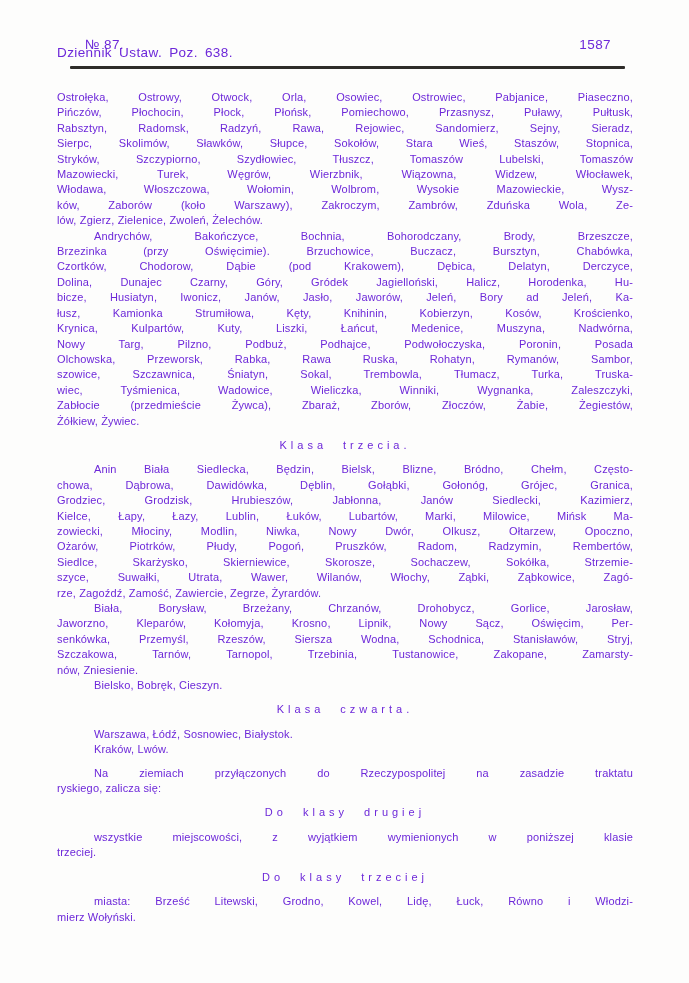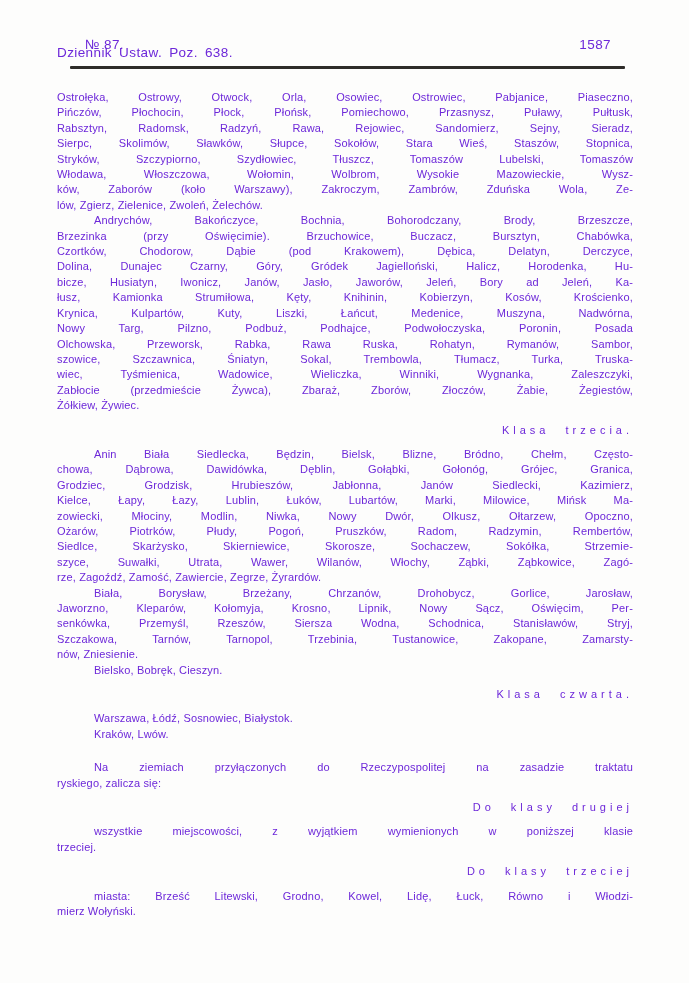--- a/index.html
+++ b/index.html
@@ -36,26 +36,26 @@
     top:90px;left:57px;width:576px;
     font-size:11px;
     line-height:15.4px;
     letter-spacing:0.15px;
   }
   .paragraph{margin:0;}
   .line{text-align:left;}
   .line.just{text-align:justify;text-align-last:justify;}
   .line.indent{text-indent:37px;}
   .heading{
-    text-align:right;
+    text-align:center;
     letter-spacing:4px;
     word-spacing:9px;
     margin:9px 0 9px 0;
   }
-  [data-block-id="traktat-intro"]{margin-top:18px;}
+  [data-block-id="traktat-intro"]{margin-top:8px;}
 </style>
 </head>
 <body>
 
 <div class="page">
 
   <div class="masthead">
     <span class="issue">№ 87.</span>
     <span class="title">Dziennik Ustaw. Poz. 638.</span>
     <span class="pagenum">1587</span>
@@ -63,20 +63,21 @@
 
   <div class="rule"></div>
 
   <div class="content">
       <div class="paragraph" data-block-id="klasa-druga-kongresowka">
         <div class="line just">Ostrołęka, Ostrowy, Otwock, Orla, Osowiec, Ostrowiec, Pabjanice, Piaseczno,</div>
         <div class="line just">Pińczów, Płochocin, Płock, Płońsk, Pomiechowo, Przasnysz, Puławy, Pułtusk,</div>
         <div class="line just">Rabsztyn, Radomsk, Radzyń, Rawa, Rejowiec, Sandomierz, Sejny, Sieradz,</div>
         <div class="line just">Sierpc, Skolimów, Sławków, Słupce, Sokołów, Stara Wieś, Staszów, Stopnica,</div>
         <div class="line just">Stryków, Szczypiorno, Szydłowiec, Tłuszcz, Tomaszów Lubelski, Tomaszów</div>
+        <div class="line just">Mazowiecki, Turek, Węgrów, Wierzbnik, Wiązowna, Widzew, Włocławek,</div>
         <div class="line just">Włodawa, Włoszczowa, Wołomin, Wolbrom, Wysokie Mazowieckie, Wysz-</div>
         <div class="line just">ków, Zaborów (koło Warszawy), Zakroczym, Zambrów, Zduńska Wola, Ze-</div>
         <div class="line">lów, Zgierz, Zielenice, Zwoleń, Żelechów.</div>
       </div>
       <div class="paragraph" data-block-id="klasa-druga-malopolska">
         <div class="line indent just">Andrychów, Bakończyce, Bochnia, Bohorodczany, Brody, Brzeszcze,</div>
         <div class="line just">Brzezinka (przy Oświęcimie). Brzuchowice, Buczacz, Bursztyn, Chabówka,</div>
         <div class="line just">Czortków, Chodorow, Dąbie (pod Krakowem), Dębica, Delatyn, Derczyce,</div>
         <div class="line just">Dolina, Dunajec Czarny, Góry, Gródek Jagielloński, Halicz, Horodenka, Hu-</div>
         <div class="line just">bicze, Husiatyn, Iwonicz, Janów, Jasło, Jaworów, Jeleń, Bory ad Jeleń, Ka-</div>

